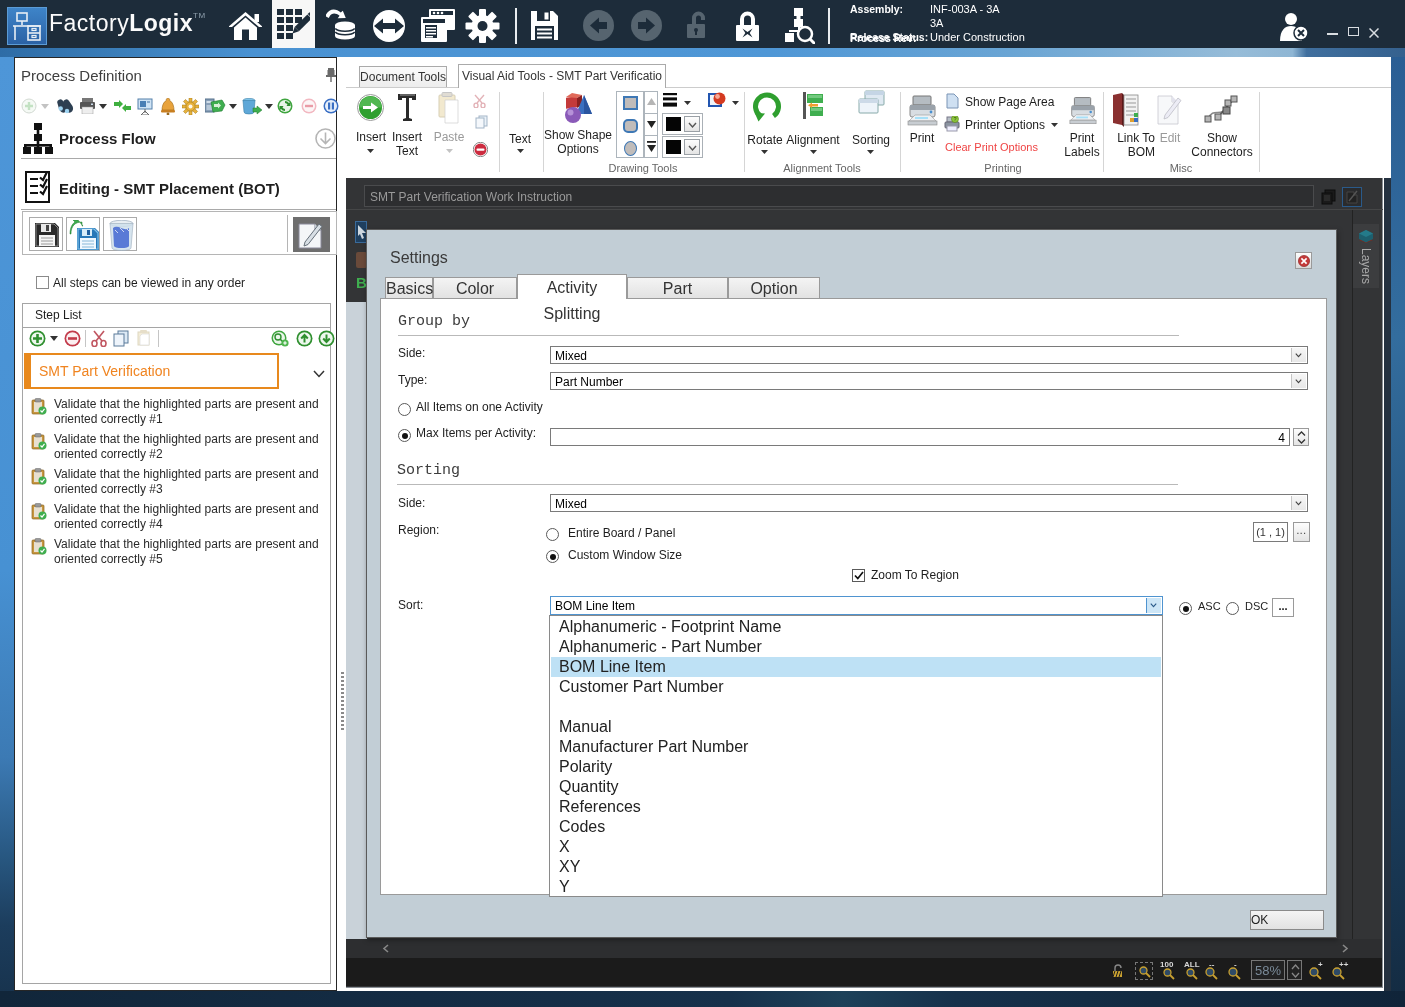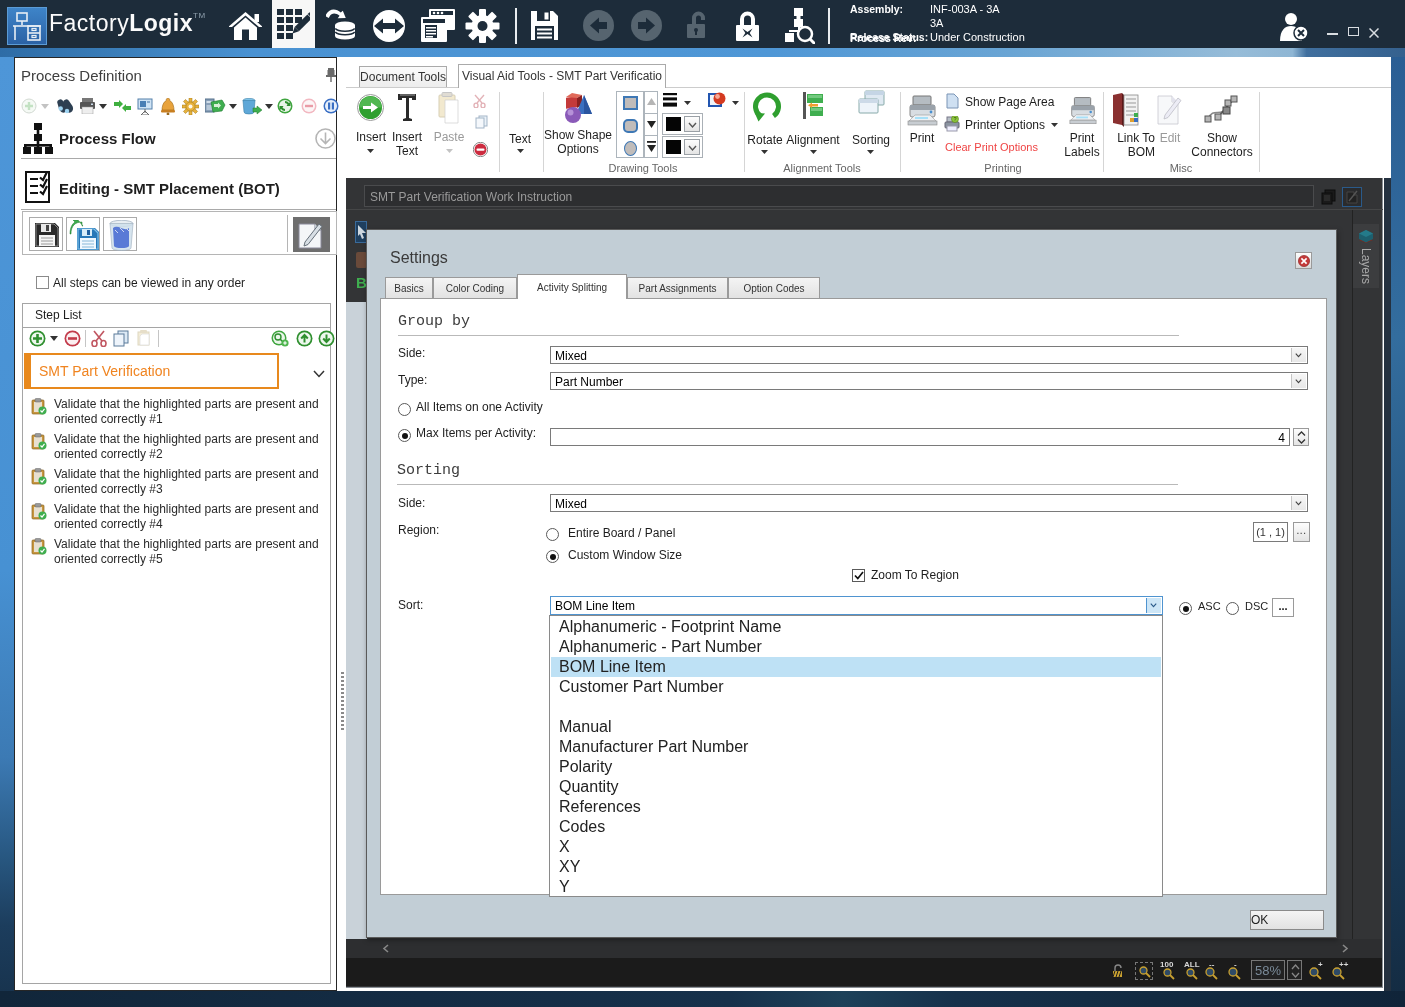--- a/index.html
+++ b/index.html
@@ -17,21 +17,21 @@
   .tb-val { color:#fff; font-size:11px; }
   
   #lpanel { position:absolute; left:14px; top:57px; width:323px; height:934px; background:#fff; border:1px solid #262626; }
   
   #ribbon { position:absolute; left:346px; top:57px; width:1045px; height:121px; background:#fff; }
   
   #work { position:absolute; left:346px; top:178px; width:1037px; height:810px; background:#333436; border-right:1px solid #8a9096; border-bottom:1px solid #8a9096; }
   #workgap { position:absolute; left:1384px; top:178px; width:7px; height:813px; background:#243140; }
   
   #dialog { position:absolute; left:366px; top:229px; width:971px; height:709px; background:#c2ced6; border:1px solid #5a5a5a; box-shadow:1px 2px 5px rgba(0,0,0,.35); }
-  .dtab { position:absolute; top:47px; height:22px; background:linear-gradient(180deg,#f4f4f4,#e2e2e2); border:1px solid #9a9a9a; color:#333; font-size:10px; text-align:center; line-height:21px; }
+  .dtab { position:absolute; top:47px; height:22px; background:linear-gradient(180deg,#f4f4f4,#e2e2e2); border:1px solid #9a9a9a; color:#333; font-size:16px; text-align:center; line-height:21px; }
   .dtab.active { top:44px; height:25px; background:#fff; border-bottom:none; z-index:3; line-height:26px; }
   #dcontent { position:absolute; left:13px; top:68px; width:947px; height:597px; background:#fff; border:1px solid #9a9a9a; }
   .lbl { position:absolute; font-size:12px; color:#1e1e1e; }
   .combo { position:absolute; height:18px; background:#fff; border:1px solid #7a7a7a; font-size:12px; color:#000; }
   .combo .ct { position:absolute; left:4px; top:2px; }
   .cbtn { position:absolute; right:1px; top:1px; bottom:1px; width:15px; background:linear-gradient(180deg,#f6f6f6,#e8e8e8); border-left:1px solid #c5c5c5; }
   .chev { position:absolute; left:3px; top:4px; width:7px; height:7px; }
   .radio { position:absolute; width:13px; height:13px; border:1px solid #5a5a5a; border-radius:50%; background:#fff; }
   .radio.on::after { content:""; position:absolute; left:2.5px; top:2.5px; width:6px; height:6px; border-radius:50%; background:#111; }
   .hair { position:absolute; height:1px; background:#b9b9b9; }

